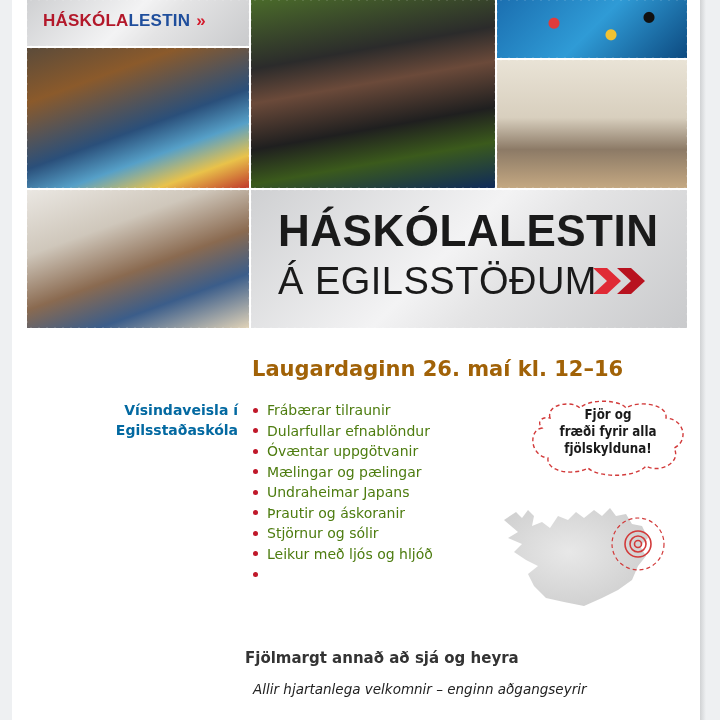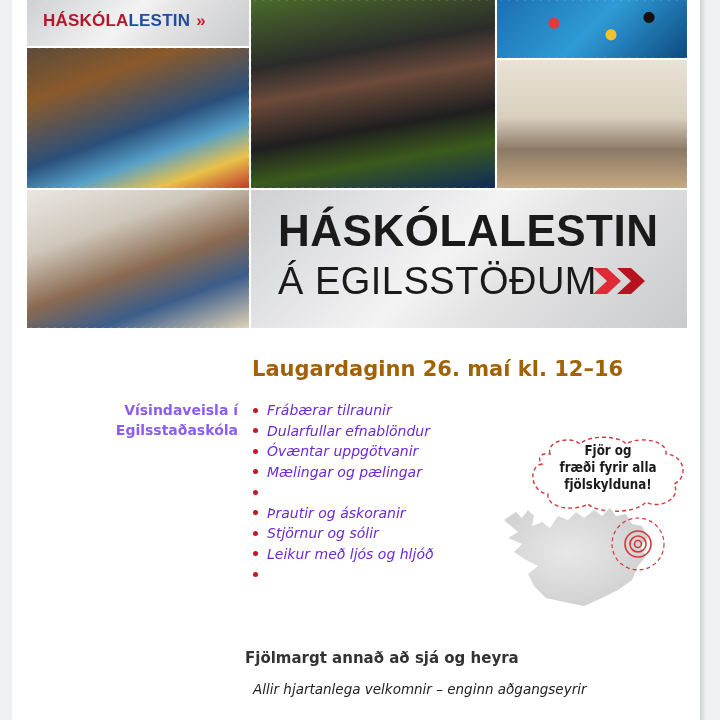--- a/index.html
+++ b/index.html
@@ -27,25 +27,25 @@
   .p1 { left:27px; top:48px; width:222px; height:140px; background:linear-gradient(160deg,#5b4b3a 0%,#8b5a2b 25%,#2a4f7a 55%,#56a0c8 70%,#e9c24a 85%,#c0392b 100%); }
   .p2 { left:251px; top:0; width:244px; height:188px; background:linear-gradient(170deg,#4a6a2a 0%,#2b2b2b 30%,#6b4a3a 45%,#1f1f1f 65%,#3b5a1c 80%,#0f2a5a 100%); }
   .p3 { left:497px; top:0; width:190px; height:58px; background:radial-gradient(circle at 30% 40%,#e03b3b 0 5px,transparent 6px),radial-gradient(circle at 60% 60%,#f1c232 0 5px,transparent 6px),radial-gradient(circle at 80% 30%,#111 0 5px,transparent 6px),linear-gradient(135deg,#1b6fb0,#2f9bd6 50%,#0d4a80); }
   .p4 { left:497px; top:60px; width:190px; height:128px; background:linear-gradient(180deg,#e9e3d6 0%,#d8cfbe 45%,#8c7a66 70%,#c4a882 100%); }
   .p5 { left:27px; top:190px; width:222px; height:138px; background:linear-gradient(160deg,#eae7e2 0%,#cfc7bb 30%,#8a6a50 55%,#3b5d8a 75%,#e1d3b8 100%); }
   .title-box { left:251px; top:190px; width:436px; height:138px; }
   .title-1 { position:absolute; left:27px; top:16px; font-family:"Liberation Sans", sans-serif; font-weight:bold; font-size:44px; color:#1a1a1a; letter-spacing:0.5px; }
   .title-2 { position:absolute; left:27px; top:70px; font-family:"Liberation Sans", sans-serif; font-size:38px; color:#1a1a1a; letter-spacing:0.5px; }
   .title-chev { position:absolute; left:342px; top:78px; }
   .date { position:absolute; left:252px; top:357px; font-family:"DejaVu Sans", sans-serif; font-weight:bold; font-size:21px; color:#a16207; }
-  .venue { position:absolute; left:100px; top:400px; width:138px; text-align:right; font-weight:bold; font-size:14px; color:#8b5cf6; line-height:20px; }
+  .venue { position:absolute; left:100px; top:400px; width:138px; text-align:right; font-weight:bold; font-size:14px; color:#0369a1; line-height:20px; }
   .list { position:absolute; left:250px; top:400px; margin:0; padding:0; list-style:none; }
-  .list li { font-size:14px; line-height:20.5px; color:#6d28d9; white-space:nowrap;font-style:italic; }
+  .list li { font-size:14px; line-height:20.5px; color:#4d7c0f; white-space:nowrap; }
   .bullet { display:inline-block; width:5px; height:5px; border-radius:50%; background:#c0182a; margin:0 9px 2px 3px; vertical-align:middle; }
-  .cloud { position:absolute; left:528px; top:436px; width:160px; height:78px;text-decoration:underline; }
+  .cloud { position:absolute; left:528px; top:400px; width:160px; height:78px;text-decoration:underline; }
   .cloud-text { position:absolute; left:0; top:6px; width:160px; text-align:center; font-family:"DejaVu Sans", sans-serif; font-weight:bold; font-size:14px; line-height:17px; color:#1a1a1a; transform:scaleX(0.85); }
   .map { position:absolute; left:498px; top:502px; width:170px; height:108px; }
   .more { position:absolute; left:245px; top:649px; font-weight:bold; font-size:15px; color:#333; }
   .welcome { position:absolute; left:253px; top:681px; font-style:italic; font-size:13.5px; color:#222;text-align:center; }
 </style>
 </head>
 <body>
 
 <div class="page"></div>
 <div class="shadow-r"></div>
@@ -76,21 +76,21 @@
 <div class="venue">
   <div>Vísindaveisla í</div>
   <div>Egilsstaðaskóla</div>
 </div>
 
 <ul class="list">
   <li><span class="bullet"></span><span>Frábærar tilraunir</span></li>
   <li><span class="bullet"></span><span>Dularfullar efnablöndur</span></li>
   <li><span class="bullet"></span><span>Óvæntar uppgötvanir</span></li>
   <li><span class="bullet"></span><span>Mælingar og pælingar</span></li>
-  <li><span class="bullet"></span></li>
+  <li><span class="bullet"></span><span>Undraheimar Japans</span></li>
   <li><span class="bullet"></span><span>Þrautir og áskoranir</span></li>
   <li><span class="bullet"></span><span>Stjörnur og sólir</span></li>
   <li><span class="bullet"></span><span>Leikur með ljós og hljóð</span></li>
   <li><span class="bullet"></span></li>
 </ul>
 
 <div class="cloud">
   <svg width="160" height="78" viewBox="0 0 160 78" style="position:absolute;left:0;top:0">
     <path d="M22,18 C18,4 44,0 52,8 C62,-2 92,0 98,8 C110,0 140,4 138,18 C158,20 160,42 146,48 C154,62 132,74 118,66 C108,78 70,78 60,68 C46,76 18,72 20,58 C2,56 0,30 14,28 C8,22 14,16 22,18 Z" fill="none" stroke="#d23a3a" stroke-width="1.4" stroke-dasharray="4,3"></path>
   </svg>

